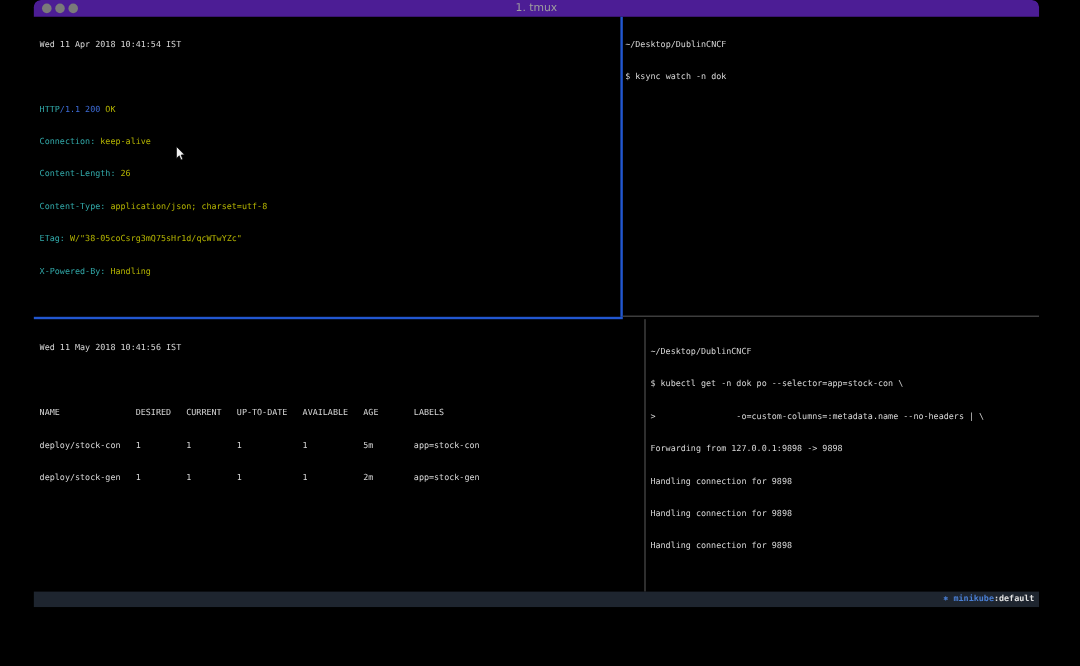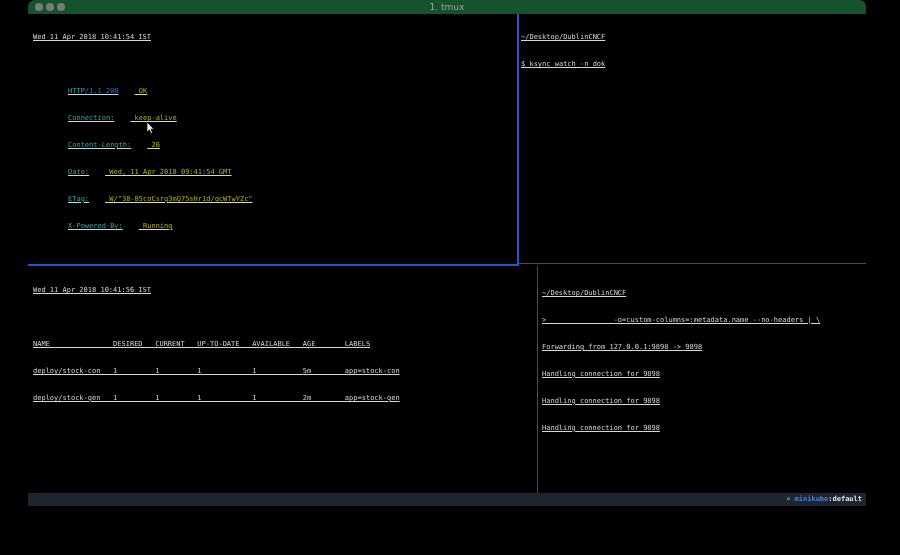--- a/index.html
+++ b/index.html
@@ -4,31 +4,31 @@
 <style>
   * { margin:0; padding:0; box-sizing:border-box; }
   html,body { width:900px; height:555px; background:#000; overflow:hidden; }
   .canvas { position:relative; width:900px; height:555px; background:#000;
             font-family:"DejaVu Sans Mono", monospace; }
 
   .window { position:absolute; left:28px; top:0; width:838px; height:506px;
             background:#000; border-radius:6px 6px 0 0; overflow:hidden; }
 
   .titlebar { position:absolute; left:0; top:0; width:100%; height:14px;
-              background:#14532d; border-radius:6px 6px 0 0; }
+              background:#4c1d95; border-radius:6px 6px 0 0; }
   .lights { position:absolute; left:7px; top:3px; display:flex; gap:3px; }
   .light { width:8px; height:8px; border-radius:50%; background:#7a7a7a; }
   .wtitle { position:absolute; left:0; top:2px; width:100%; text-align:center;
             font-family:"DejaVu Sans", sans-serif; font-size:9px; color:#9f9f9f; }
 
   .pane { position:absolute; font-size:7px; line-height:9px; color:#d6d6d6;
           white-space:pre; overflow:hidden; }
-  .term-line { height:9px;text-decoration:underline; }
-  .c-cyan   { color:#31a8a8;margin-left:35px; }
-  .c-yellow { color:#b3b300;margin-left:16px; }
+  .term-line { height:9px; }
+  .c-cyan   { color:#31a8a8; }
+  .c-yellow { color:#b3b300; }
   .c-blue   { color:#3d6bd6;text-align:center; }
 
   .pane-tl { left:5px;   top:15px;  width:483px; height:248px; }
   .pane-tr { left:493px; top:15px;  width:340px; height:248px; }
   .pane-bl { left:5px;   top:268px; width:502px; height:224px; }
   .pane-br { left:514px; top:271px; width:322px; height:221px; }
 
   .vborder-top    { position:absolute; left:489px; top:14px;  width:2px; height:250px; background:#2257d0; }
   .hborder-left   { position:absolute; left:0;     top:264px; width:491px; height:2px; background:#2257d0; }
   .hborder-right  { position:absolute; left:491px; top:263px; width:347px; height:1px; background:#4d4d4d; }
@@ -57,23 +57,23 @@
       </div>
       <div class="wtitle">1. tmux</div>
     </div>
 
     <div class="pane pane-tl">
       <div class="term-line">Wed 11 Apr 2018 10:41:54 IST</div>
       <div class="term-line"></div>
       <div class="term-line"><span class="c-cyan">HTTP</span><span class="c-blue">/1.1 200</span><span class="c-yellow"> OK</span></div>
       <div class="term-line"><span class="c-cyan">Connection:</span><span class="c-yellow"> keep-alive</span></div>
       <div class="term-line"><span class="c-cyan">Content-Length:</span><span class="c-yellow"> 26</span></div>
-      <div class="term-line"><span class="c-cyan">Date:</span><span class="c-yellow"> Wed, 11 Apr 2018 09:41:54 GMT</span></div>
+      <div class="term-line"><span class="c-cyan">Content-Type:</span><span class="c-yellow"> application/json; charset=utf-8</span></div>
       <div class="term-line"><span class="c-cyan">ETag:</span><span class="c-yellow"> W/"38-05coCsrg3mQ75sHr1d/qcWTwYZc"</span></div>
-      <div class="term-line"><span class="c-cyan">X-Powered-By:</span><span class="c-yellow"> Running</span></div>
+      <div class="term-line"><span class="c-cyan">X-Powered-By:</span><span class="c-yellow"> Handling</span></div>
       
       
       
       
       
       
       
       
       
     </div>
@@ -82,37 +82,38 @@
 
     <div class="pane pane-tr">
       <div class="term-line">~/Desktop/DublinCNCF</div>
       <div class="term-line">$ ksync watch -n dok</div>
     </div>
 
     <div class="hborder-left"></div>
     <div class="hborder-right"></div>
 
     <div class="pane pane-bl">
-      <div class="term-line">Wed 11 Apr 2018 10:41:56 IST</div>
+      <div class="term-line">Wed 11 May 2018 10:41:56 IST</div>
       <div class="term-line"></div>
       <div class="term-line">NAME               DESIRED   CURRENT   UP-TO-DATE   AVAILABLE   AGE       LABELS</div>
       <div class="term-line">deploy/stock-con   1         1         1            1           5m        app=stock-con</div>
       <div class="term-line">deploy/stock-gen   1         1         1            1           2m        app=stock-gen</div>
       <div class="term-line"></div>
       
       
       
       
       
     </div>
 
     <div class="vborder-bottom"></div>
 
     <div class="pane pane-br">
       <div class="term-line">~/Desktop/DublinCNCF</div>
+      <div class="term-line">$ kubectl get -n dok po --selector=app=stock-con \</div>
       <div class="term-line">&gt;                -o=custom-columns=:metadata.name --no-headers | \</div>
       <div class="term-line">Forwarding from 127.0.0.1:9898 -&gt; 9898</div>
       <div class="term-line">Handling connection for 9898</div>
       <div class="term-line">Handling connection for 9898</div>
       <div class="term-line">Handling connection for 9898</div>
       
       
       
     </div>
 

